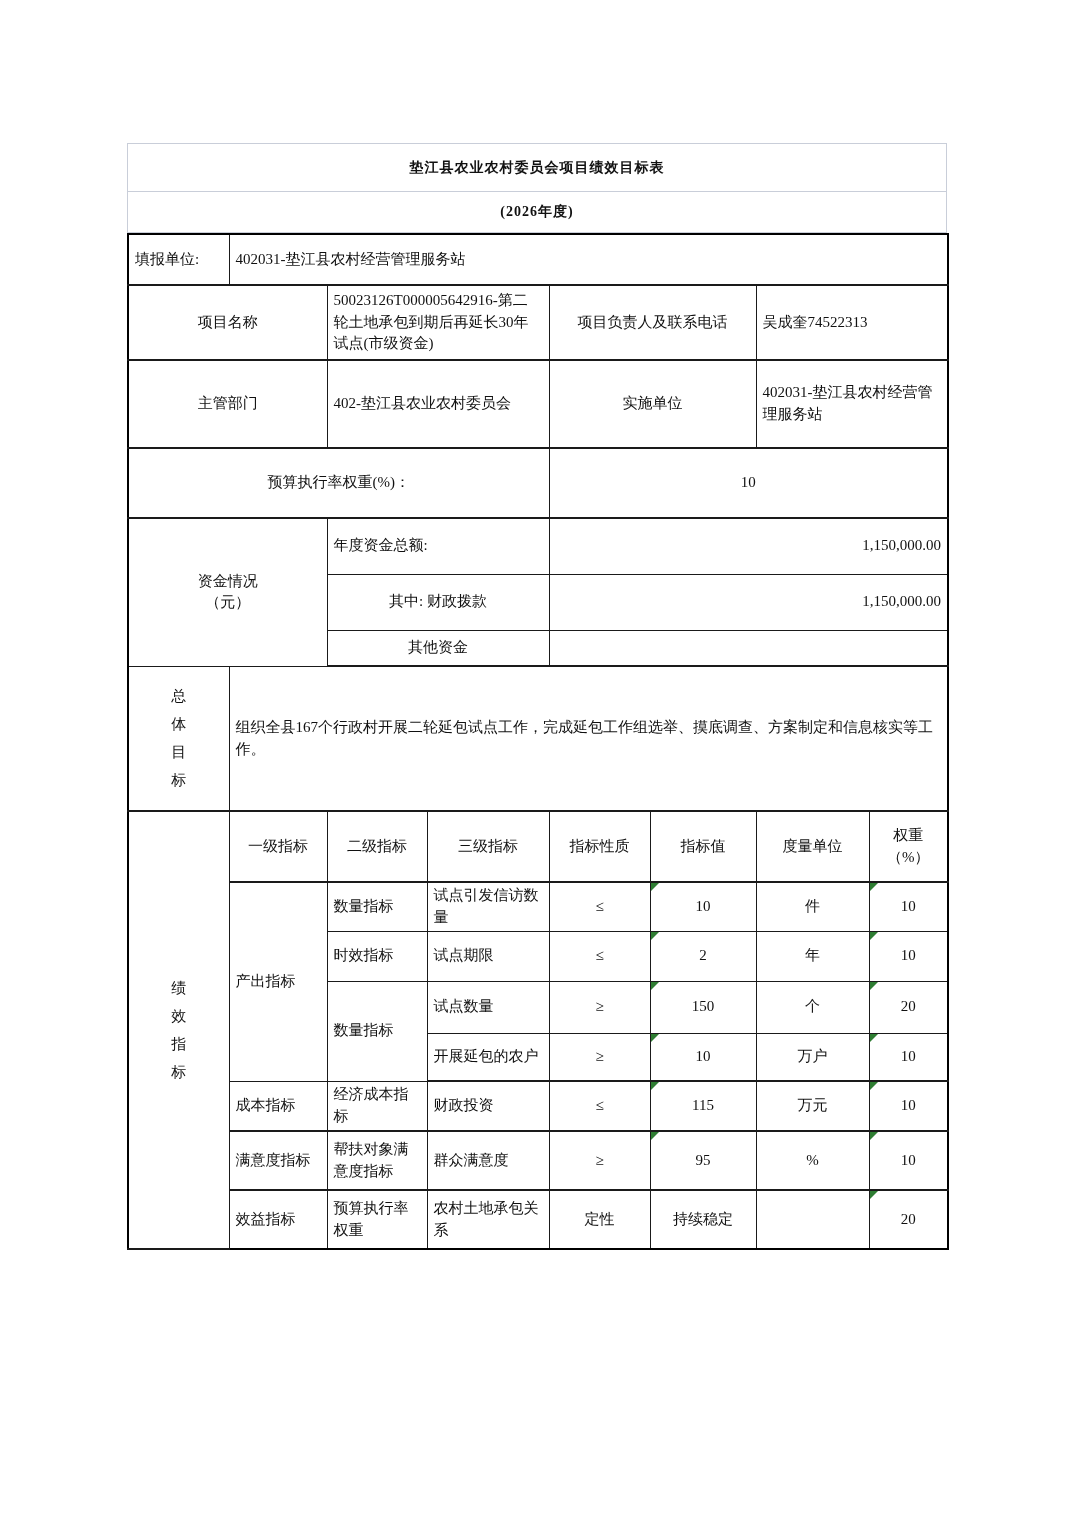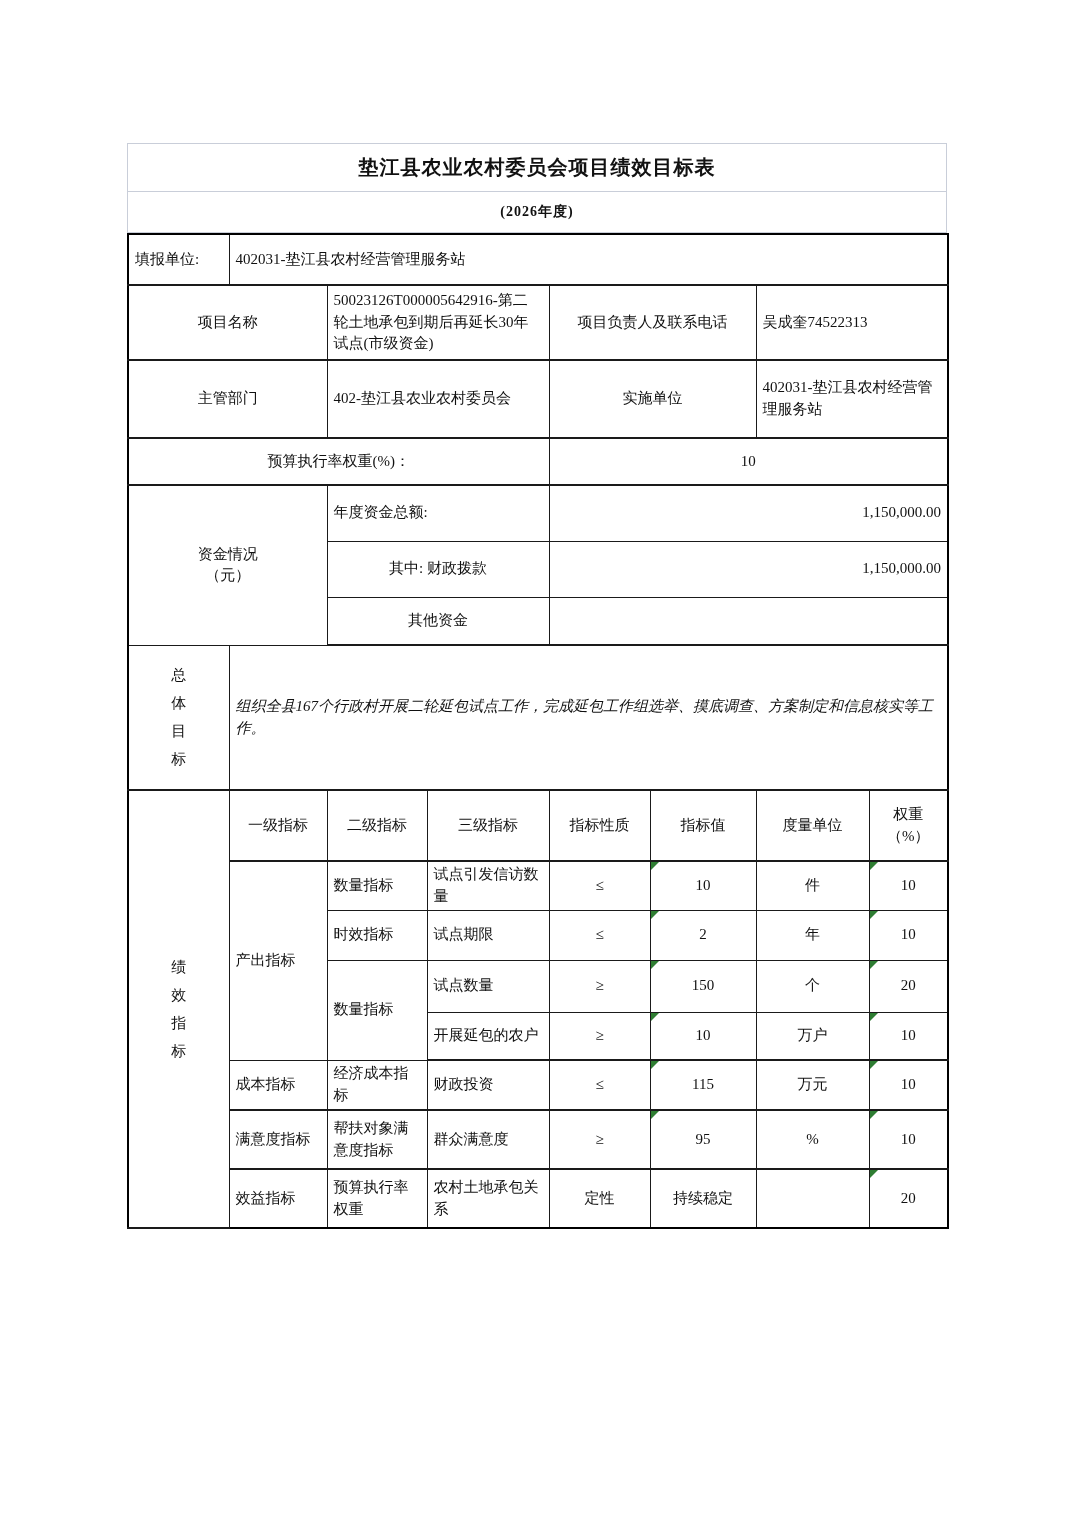--- a/index.html
+++ b/index.html
@@ -6,21 +6,21 @@
   body{
     width:1074px;height:1520px;position:relative;background:#ffffff;
     font-family:"Liberation Serif","DejaVu Serif",serif;color:#111;
   }
   .sheet{position:absolute;left:127px;top:143px;width:820px;}
 
   
   .title-block{border:1px solid #c9ced9;background:#fff;}
   .title-main{
     height:47px;display:flex;align-items:center;justify-content:center;
-    font-size:20px;font-weight:bold;letter-spacing:1px;
+    font-size:14px;font-weight:bold;letter-spacing:1px;
     border-bottom:1px solid #c9ced9;
   }
   .title-sub{
     height:40px;display:flex;align-items:center;justify-content:center;
     font-size:14px;font-weight:bold;letter-spacing:1px;
   }
 
   
   table.main{
     border-collapse:collapse;table-layout:fixed;width:820px;
@@ -40,22 +40,22 @@
     position:absolute;top:0;left:0;width:0;height:0;
     border-top:8px solid #2e7d32;border-right:8px solid transparent;
   }
   .vlabel{
     display:inline-block;width:1.15em;line-height:28px;
     text-align:center;word-break:break-all;white-space:normal;
   }
   .pre{white-space:pre-line;margin-top:14px;}
   .goaltext{line-height:1.6;}
 
-  .rh51{height:51px}.rh75{height:75px}.rh78{height:78px}.rh53{height:47px}
-  .rh56{height:56px}.rh52a{height:48px}.rh174{height:145px}.rh71{height:71px}
+  .rh51{height:51px}.rh75{height:75px}.rh78{height:88px}.rh53{height:70px}
+  .rh56{height:56px}.rh52a{height:36px}.rh174{height:145px}.rh71{height:71px}
   .rh48{height:48px}.rh50{height:50px}.rh52{height:52px}.rh51b{height:59px}
 </style>
 </head>
 <body>
 
 <div class="sheet">
 
   <div class="title-block">
     <div class="title-main">垫江县农业农村委员会项目绩效目标表</div>
     <div class="title-sub">(2026年度)</div>
@@ -108,21 +108,21 @@
       <td class="c" colspan="2">其中: 财政拨款</td>
       <td class="r" colspan="4">1,150,000.00</td>
     </tr>
     <tr class="thick rh52a">
       <td class="c" colspan="2">其他资金</td>
       <td class="r" colspan="4"></td>
     </tr>
 
     <tr class="thick rh174">
       <td class="c"><span class="vlabel">总体目标</span></td>
-      <td class="l goaltext" colspan="7" style="padding-right:8px;font-style:italic;">组织全县167个行政村开展二轮延包试点工作，完成延包工作组选举、摸底调查、方案制定和信息核实等工作。</td>
+      <td class="l goaltext" colspan="7" style="padding-right:8px;">组织全县167个行政村开展二轮延包试点工作，完成延包工作组选举、摸底调查、方案制定和信息核实等工作。</td>
     </tr>
 
     <tr class="thick rh71">
       <td class="c" rowspan="8"><span class="vlabel">绩效指标</span></td>
       <td class="c">一级指标</td>
       <td class="c">二级指标</td>
       <td class="c">三级指标</td>
       <td class="c">指标性质</td>
       <td class="c">指标值</td>
       <td class="c">度量单位</td>

